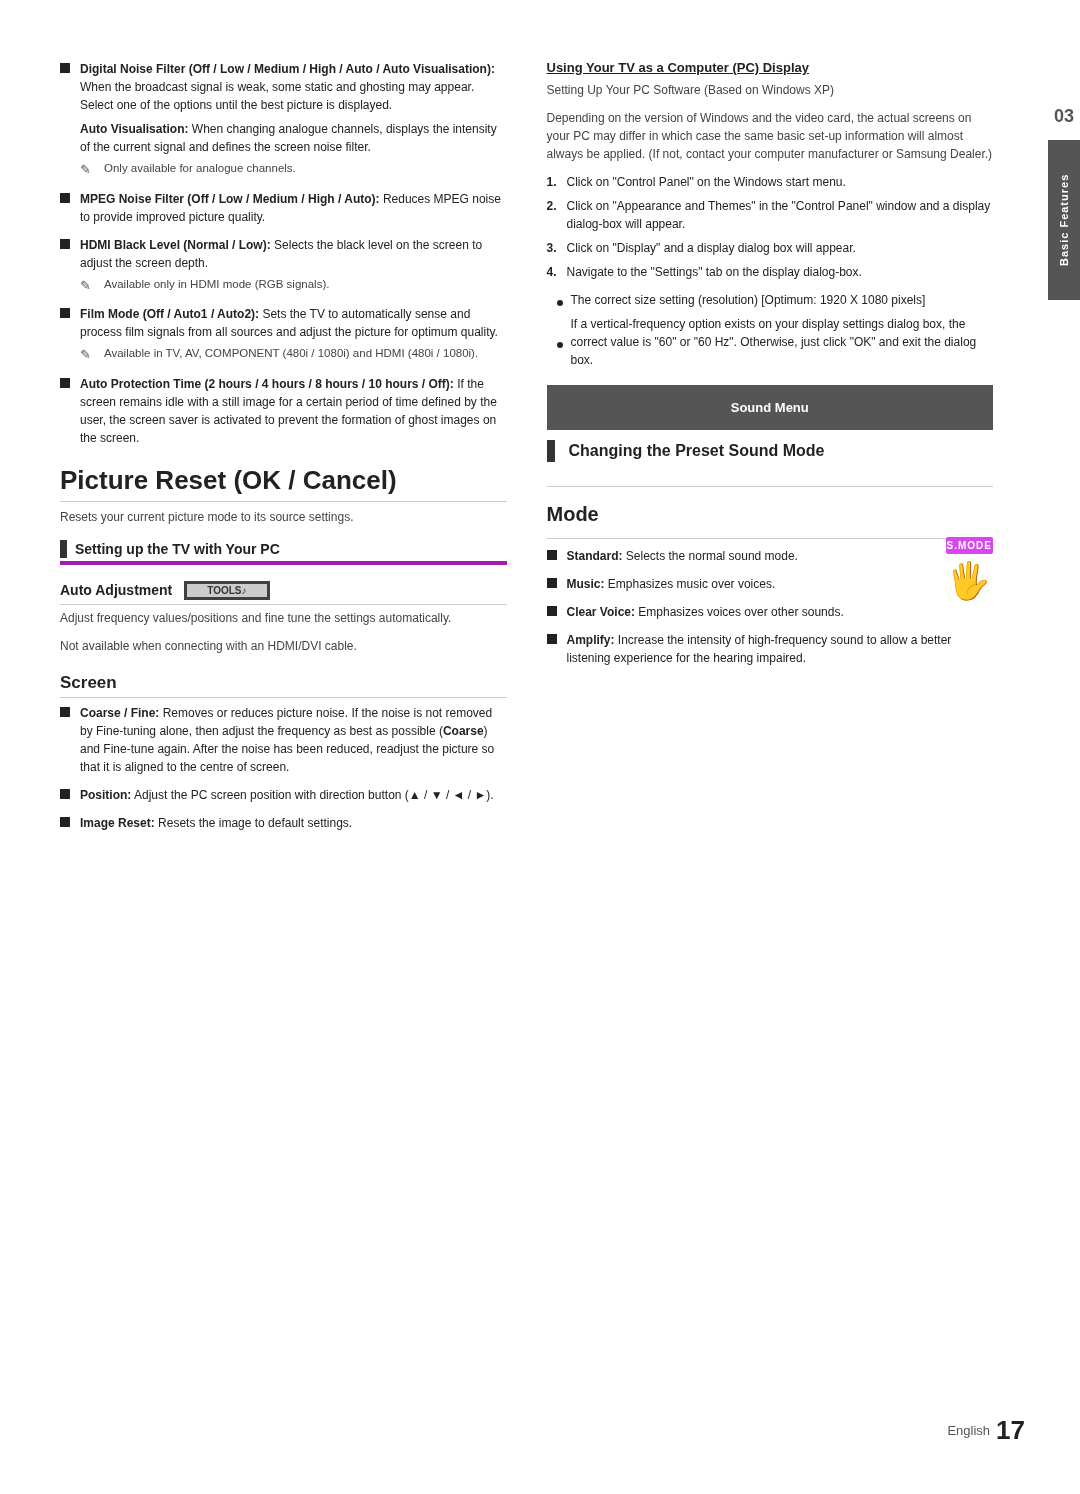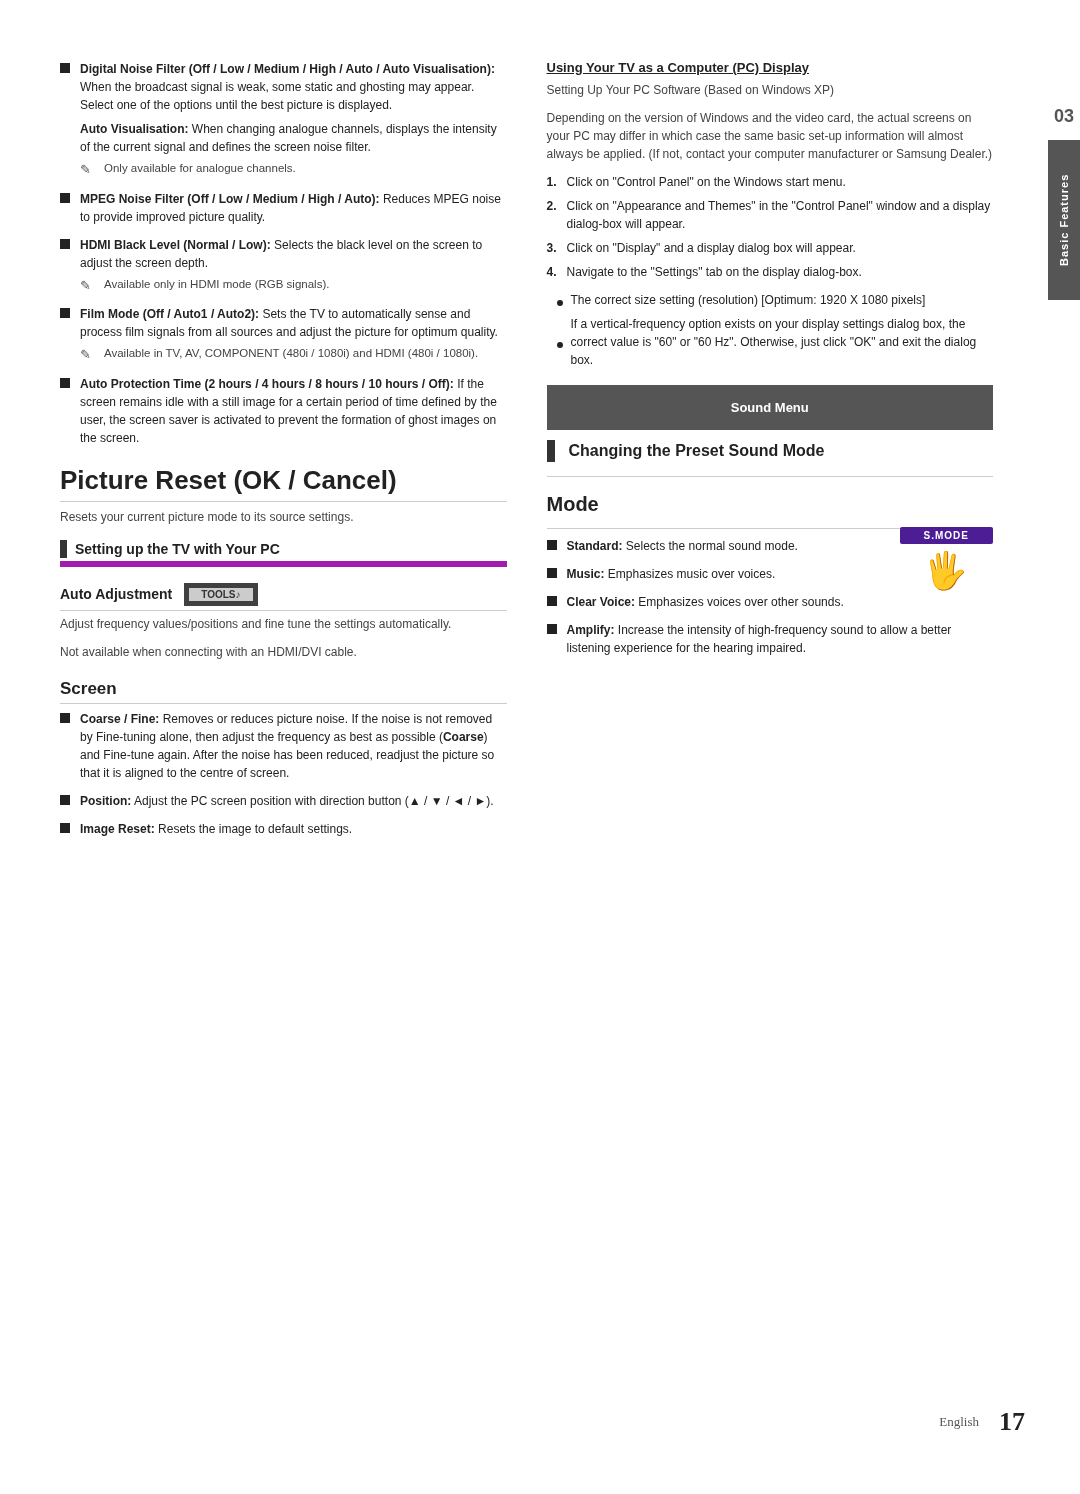--- a/index.html
+++ b/index.html
@@ -152,23 +152,23 @@
       line-height: 1.5;
     }
 
     
     .tools-badge {
       display: inline-block;
       background: #ccc;
       color: #333;
       font-size: 10px;
       font-weight: bold;
-      padding: 1px 12px;
+      padding: 1px 20px;
       margin-left: 4px;
-      border: 5px solid #404040;
+      border: 3px solid #404040;
     }
 
     
     .screen-heading {
       font-size: 17px;
       font-weight: bold;
       color: #222;
       margin-top: 18px;
       margin-bottom: 6px;
       border-bottom: 1px solid #ccc;
@@ -267,59 +267,58 @@
 
     
     .smode-container {
       float: right;
       margin-left: 10px;
       margin-top: -10px;
     }
 
     .smode-btn {
       display: inline-block;
-      background: #4c1d95;
+      background: #d946ef;
       color: #fff;
       font-size: 10px;
       font-weight: bold;
-      padding: 3px 24px;
+      padding: 3px 1px;
       border-radius: 2px;
       margin-bottom: 4px;
       letter-spacing: 1px;
     }
 
     
     .footer {
       position: absolute;
-      bottom: 57px;
+      bottom: 48px;
       right: 55px;
       font-size: 13px;
       color: #555;
       display: flex;
       align-items: center;
-      gap: 20px;
-      font-family: Liberation Serif, serif;
+      gap: 6px;
     }
 
     .footer-page-num {
       font-size: 26px;
       font-weight: bold;
       color: #222;
     }
 
     
     .setup-heading {
       font-size: 14px;
       font-weight: bold;
       margin-bottom: 4px;
       margin-top: 14px;
       display: flex;
       align-items: center;
       gap: 8px;
-      border-bottom: 6px solid #a21caf;
+      border-bottom: 4px solid #a21caf;
       padding-bottom: 3px;
     }
 
     .left-bar {
       display: inline-block;
       width: 7px;
       height: 18px;
       background: #333;
       min-width: 7px;
     }
@@ -465,21 +464,21 @@
         <span class="circle-bullet"></span>
         <span>The correct size setting (resolution) [Optimum: 1920 X 1080 pixels]</span>
       </div>
       <div class="circle-item">
         <span class="circle-bullet"></span>
         <span>If a vertical-frequency option exists on your display settings dialog box, the correct value is "60" or "60 Hz". Otherwise, just click "OK" and exit the dialog box.</span>
       </div>
 
       <div class="sound-menu-banner">Sound Menu</div>
 
-      <div style="border-bottom: 1px solid #ccc; padding-bottom: 8px; margin-bottom: 16px;">
+      <div style="border-bottom: 1px solid #ccc; padding-bottom: 18px; margin-bottom: 16px;">
         <div class="preset-heading">
           <span class="black-bar-left"></span>
           <span>Changing the Preset Sound Mode</span>
         </div>
       </div>
 
       <div class="mode-heading">Mode</div>
 
       <div class="smode-container">
         <div>

